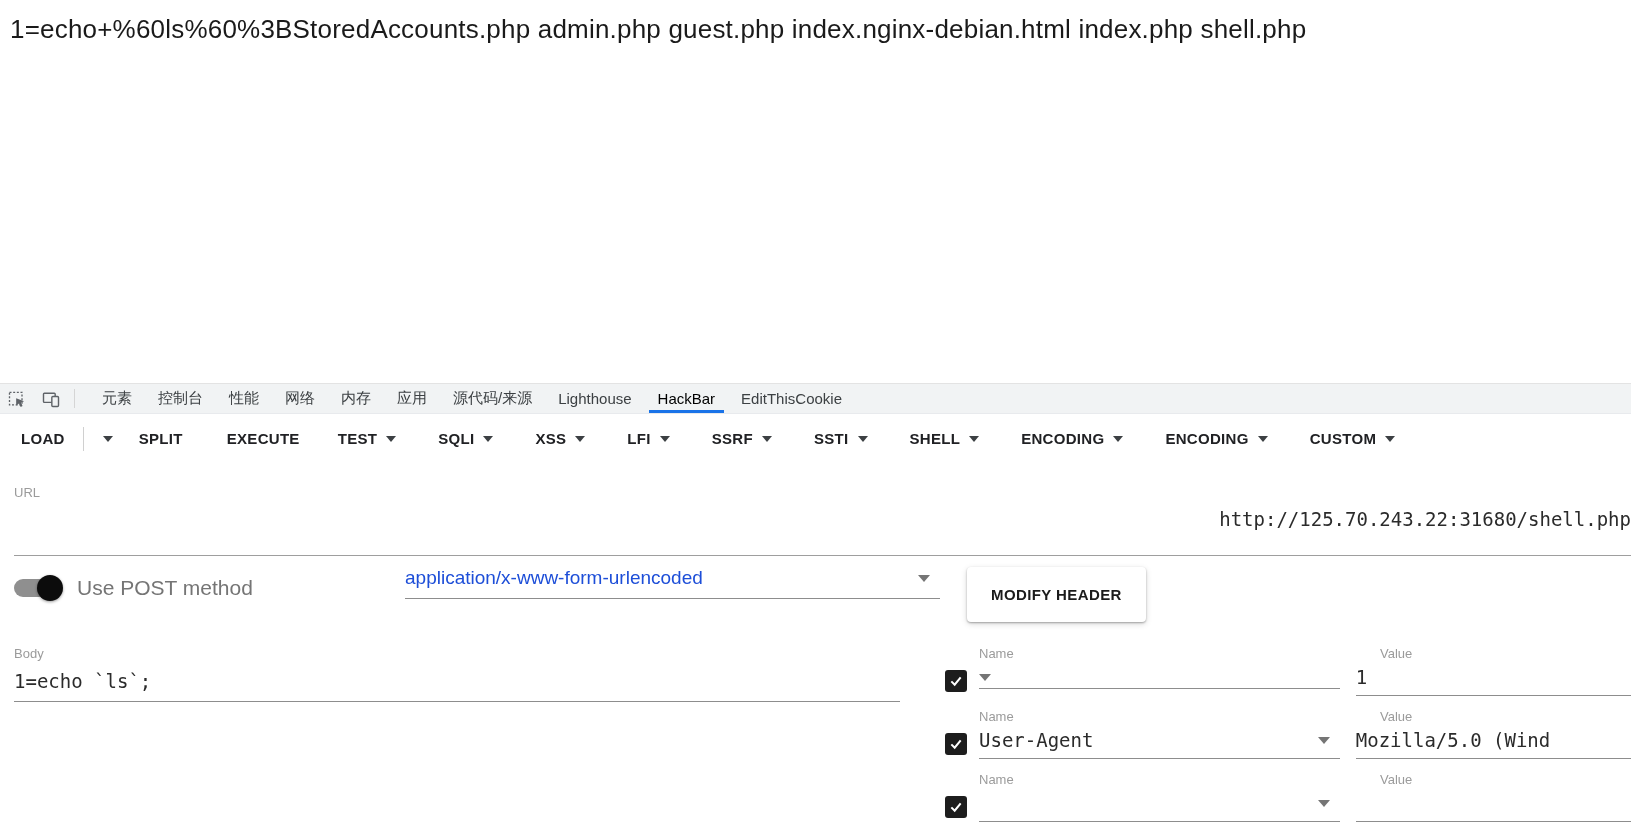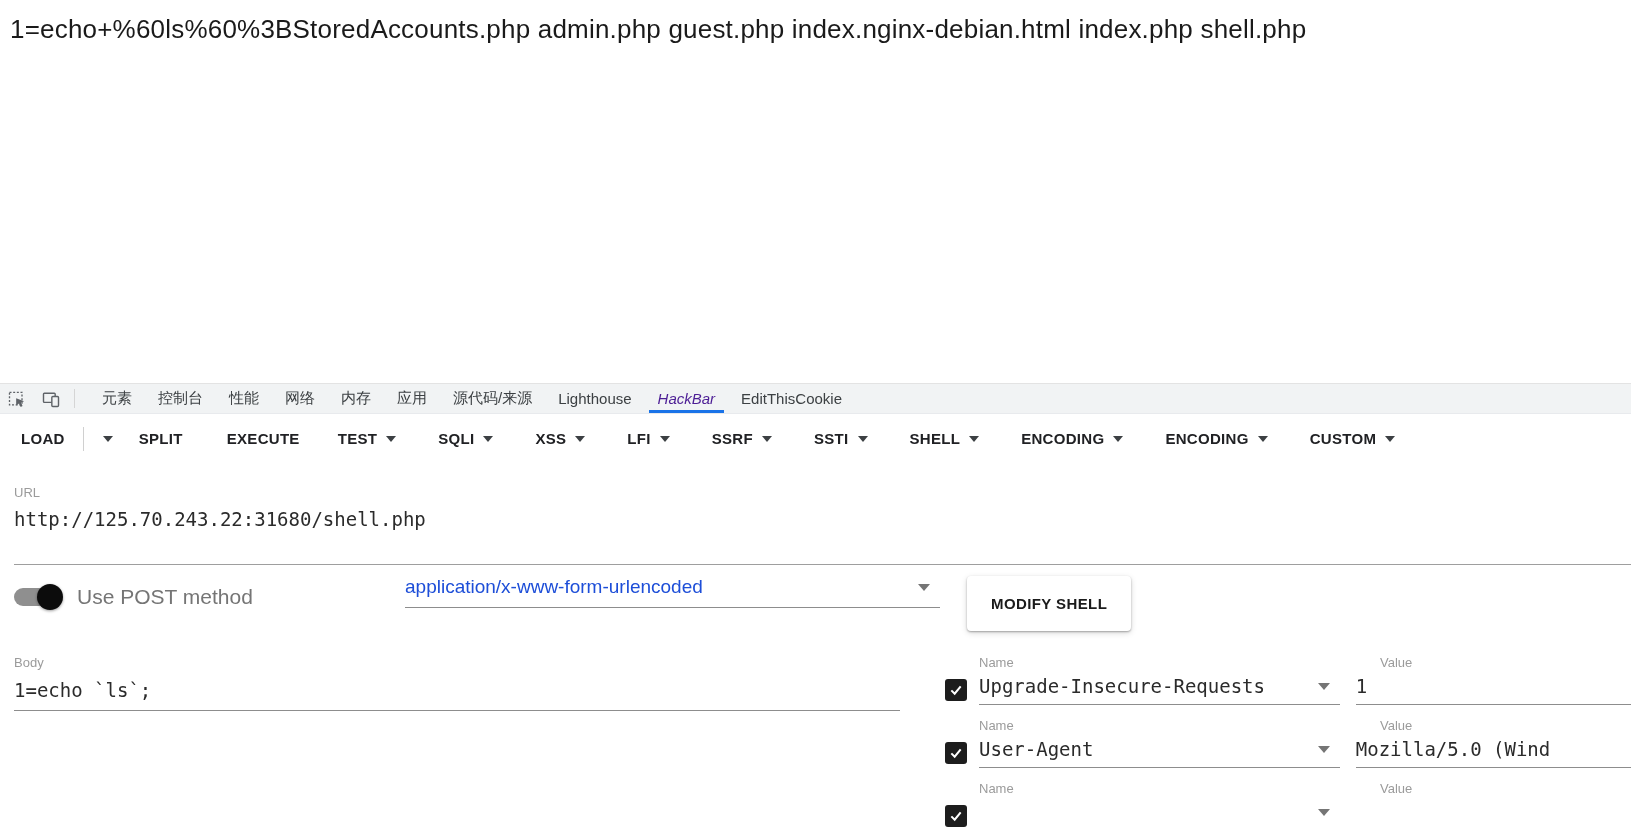--- a/index.html
+++ b/index.html
@@ -17,21 +17,21 @@
     height:31px; background:#f1f3f4; border-top:1px solid #e3e3e3;
     border-bottom:1px solid #e8eaed; display:flex; align-items:stretch;
   }
   .tb-iconbtn { display:flex; align-items:center; justify-content:center; width:34px; cursor:pointer; }
   .tb-divider { width:1px; background:#d5d5d5; margin:5px 6px; }
   .tabs { display:flex; align-items:stretch; margin-left:8px; }
   .tab {
     display:flex; align-items:center; padding:0 13px; font-size:15px; color:#3c4043;
     position:relative; cursor:pointer; white-space:nowrap;
   }
-  .tab.active { color:#4c1d95;font-style:italic; }
+  .tab.active { color:#000000; }
   .tab.active::after {
     content:""; position:absolute; left:4px; right:4px; bottom:0; height:3px; background:#1a73e8;
   }
 
   
   .toolbar { height:49px; background:#fff; display:flex; align-items:center; padding-left:21px; }
   .tool-item {
     font-size:15px; font-weight:bold; color:#202124; letter-spacing:0.3px;
     display:flex; align-items:center; cursor:pointer; white-space:nowrap;
   }
@@ -39,21 +39,21 @@
     border-top:6px solid #3c4043; margin-left:9px; }
   .load-divider { width:1px; height:24px; background:#d0d0d0; margin:0 10px 0 18px; }
   .mr-split { margin-right:44px; } .mr-exec { margin-right:38px; } .mr-menu { margin-right:42px; }
   .mr-load { margin-right:26px; }
 
   
   .field-label { font-size:13px; color:#9b9b9b; }
   .mono { font-family:"DejaVu Sans Mono", monospace; font-size:19px; color:#2b2b2b; white-space:nowrap; }
 
   .url-section { margin:22px 0 0 14px; }
-  .url-value-wrap { margin-top:8px; padding-bottom:34px; border-bottom:1px solid #9e9e9e; margin-right:0; }
+  .url-value-wrap { margin-top:8px; padding-bottom:25px; border-bottom:1px solid #9e9e9e; margin-right:0;text-align:right; }
 
   .mid-row { display:flex; align-items:flex-start; margin:4px 14px 0 14px; }
   .toggle-wrap { width:391px; display:flex; align-items:center; padding-top:16px; }
   .switch { position:relative; width:46px; height:18px; border-radius:9px; background:#8f8f8f; cursor:pointer; flex:none; }
   .switch .knob {
     position:absolute; right:-3px; top:-4px; width:26px; height:26px; border-radius:50%;
     background:#0c0c0c; box-shadow:0 1px 3px rgba(0,0,0,.4);
   }
   .toggle-label { font-size:21px; color:#757575; margin-left:17px; }
 
@@ -192,21 +192,21 @@
           <span class="knob"></span>
         </div>
       <div class="toggle-label">Use POST method</div>
     </div>
     <div class="enctype-block">
       <div class="select-line">
         <span class="enctype-value">application/x-www-form-urlencoded</span>
         <span class="select-caret"></span>
       </div>
     </div>
-    <button class="modify-btn">MODIFY SHELL</button>
+    <button class="modify-btn">MODIFY HEADER</button>
   </div>
 
   <div class="bottom-row">
     <div class="body-block">
       <div class="field-label">Body</div>
       <div class="body-value-wrap">
         <div class="mono">1=echo `ls`;</div>
       </div>
     </div>
 
@@ -217,21 +217,20 @@
           <div class="field-label name-lbl">Name</div>
           <div class="field-label">Value</div>
         </div>
         <div class="hdr-fields">
           <div class="checkbox">
             <svg width="16" height="16" viewBox="0 0 24 24">
                 <path d="M5 12.5l5 5 9-11" stroke="#fff" stroke-width="3" fill="none"></path>
               </svg>
           </div>
           <div class="name-field">
-            <span class="mono">Upgrade-Insecure-Requests</span>
             <span class="select-caret"></span>
           </div>
           <div class="value-field">
             <span class="mono">1</span>
           </div>
         </div>
       </div>
 
       <div class="header-row">
         <div class="hdr-labels">

